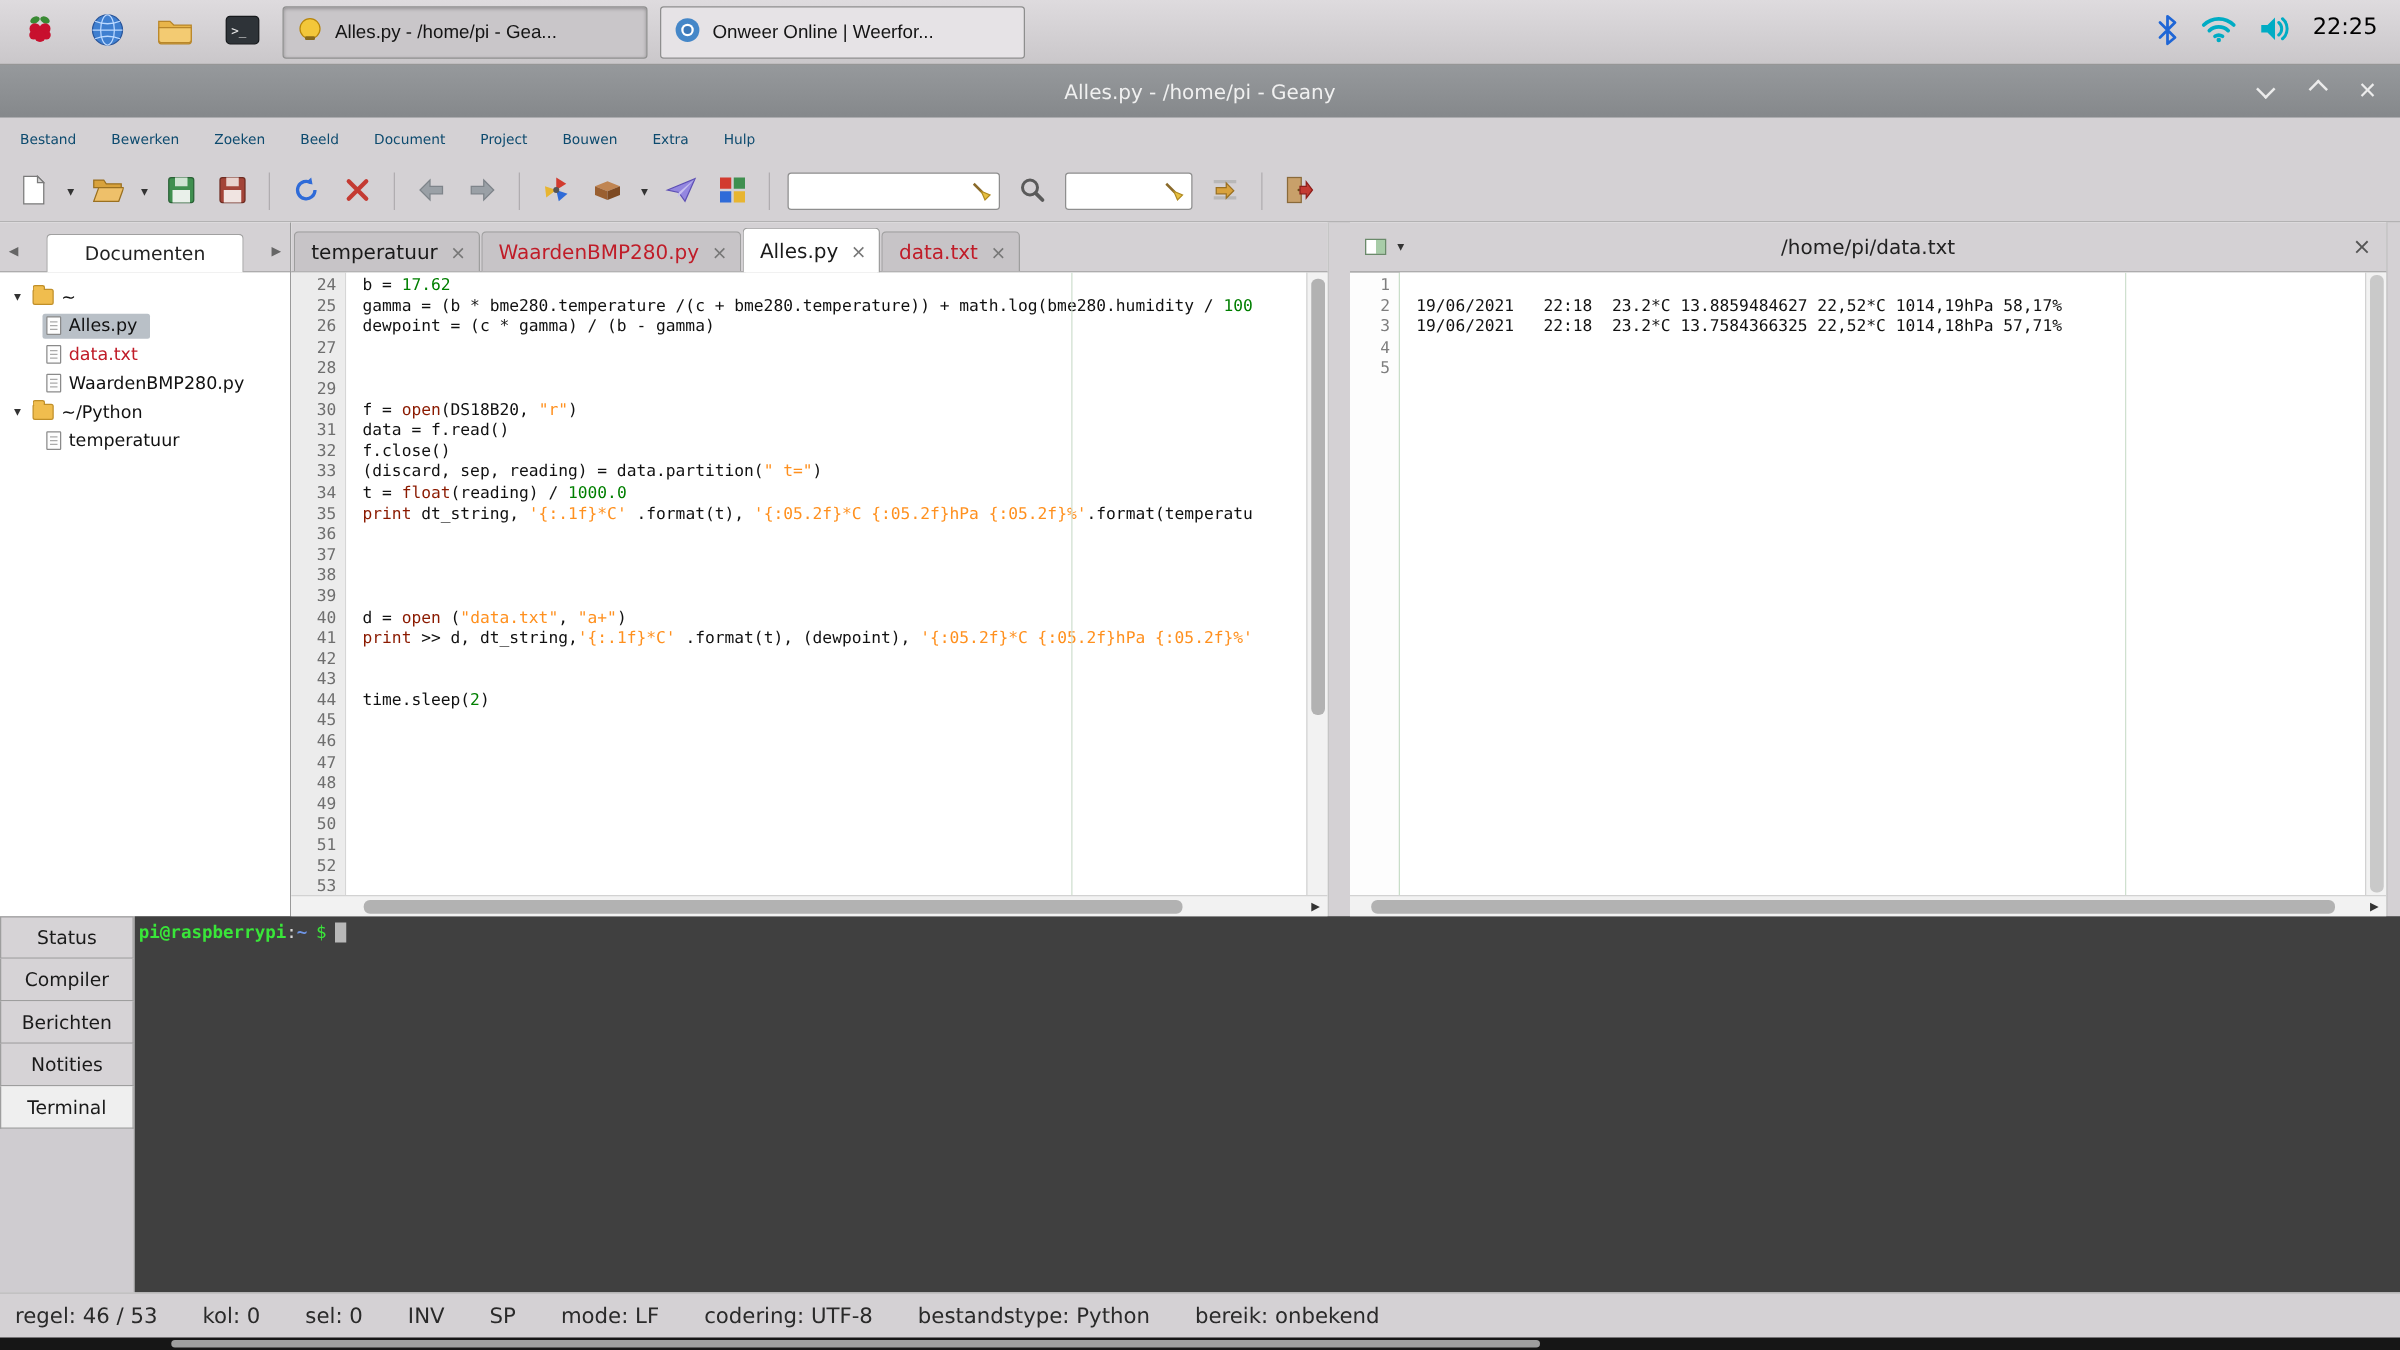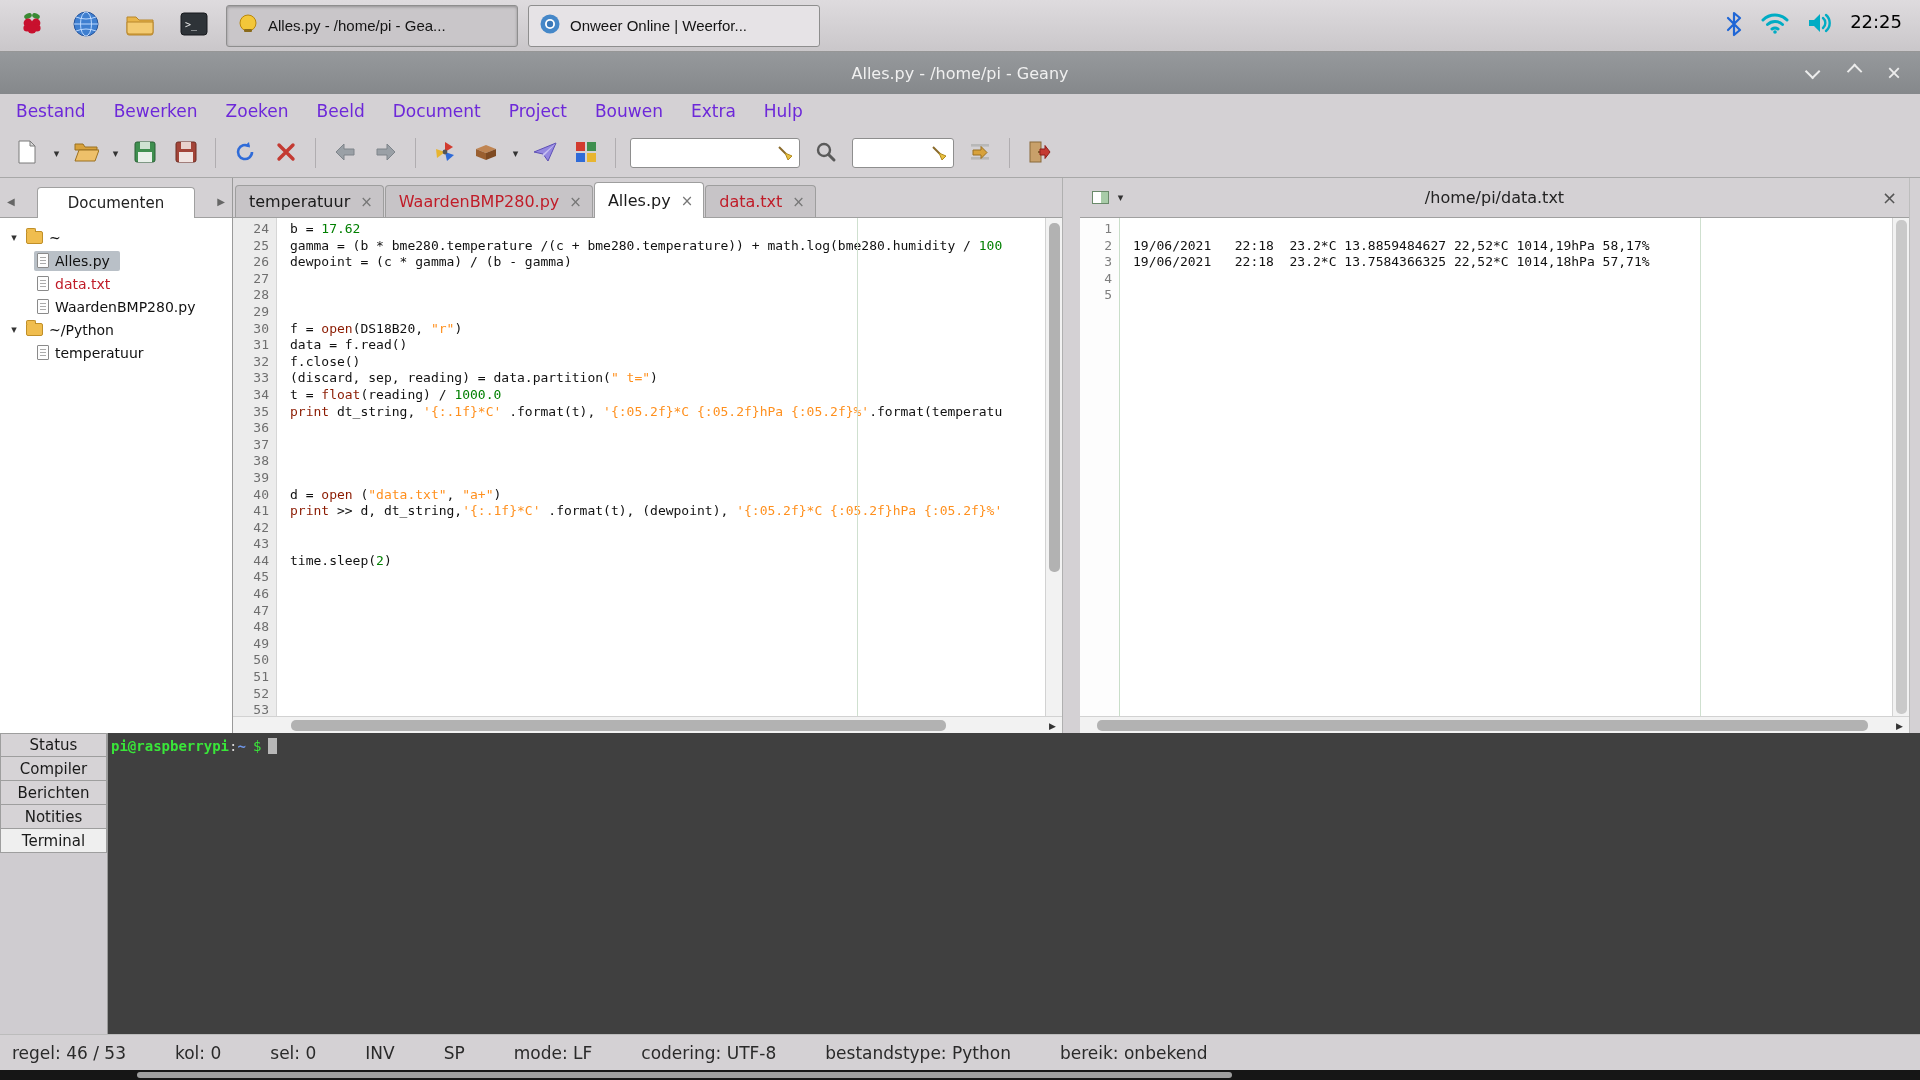--- a/index.html
+++ b/index.html
@@ -20,21 +20,21 @@
 .titlebar .title{color:#f0f0f0;font-size:16px}
 .win-controls{position:absolute;right:12px;top:0;height:100%;display:flex;align-items:center;gap:14px}
 .win-btn{width:28px;height:28px;display:flex;align-items:center;justify-content:center;background:transparent;border:none}
 .chev{width:11px;height:11px;border-right:2px solid #ececec;border-bottom:2px solid #ececec}
 .chev.down{transform:rotate(45deg) translateY(-3px)}
 .chev.up{transform:rotate(-135deg) translateY(3px)}
 .win-x{font-size:24px;color:#ececec;line-height:1}
 
 
 .menubar{flex:0 0 35px;display:flex;align-items:center;background:#d4d1d4;padding-left:2px}
-.menu-item{padding:0 14px;font-size:17px;color:#6d28d9;line-height:35px}
+.menu-item{padding:0 14px;font-size:11px;color:#0c4a6e;line-height:35px}
 .toolbar{flex:0 0 49px;background:#d4d1d4;border-bottom:1px solid #a8a8a8;display:flex;align-items:center;padding:0 8px;gap:3px}
 .tool-btn{width:38px;height:40px;display:flex;align-items:center;justify-content:center;background:transparent;border:none;border-radius:3px}
 .tool-caret{width:15px;height:40px;display:flex;align-items:center;justify-content:center;color:#333;font-size:11px}
 .tool-caret.sm{height:18px}
 .tool-sep{width:1px;height:30px;background:#b0adb0;margin:0 7px}
 .tool-entry{height:30px;border:1px solid #8e8e8e;border-radius:3px;background:#fff;display:flex;align-items:center;padding:0 5px 0 8px;margin:0 4px}
 .tool-entry input{border:none;outline:none;flex:1;min-width:0;font-size:14px;font-family:"DejaVu Sans",sans-serif;background:transparent}
 .entry-search{width:170px}
 .entry-goto{width:102px}
 .entry-ic{display:flex;align-items:center}
@@ -85,32 +85,32 @@
 .right-edge{flex:0 0 11px;background:#d4d1d4;border-left:1px solid #bdbdbd}
 .split-header{flex:0 0 40px;background:#d4d1d4;border-bottom:1px solid #a0a0a0;display:flex;align-items:center;padding:0 12px;position:relative}
 .split-title{position:absolute;left:0;right:0;text-align:center;font-size:16px;color:#222}
 .split-close{margin-left:auto;color:#555;font-size:18px;z-index:1}
 .split-docbtn{display:flex;align-items:center;gap:4px;z-index:1}
 .split-ic{width:17px;height:13px;border:1px solid #6a8a6a;background:linear-gradient(90deg,#fff 50%,#a8cca8 50%)}
 
 
 .msgwin{flex:0 0 301px;display:flex;min-height:0}
 .msg-tabs{flex:0 0 108px;background:#cfccd0;display:flex;flex-direction:column;border-right:1px solid #9a9a9a}
-.msg-tab{height:24px;border:1px solid #9e9e9e;border-top:none;background:#d6d3d6;display:flex;align-items:center;justify-content:center;font-size:15px;color:#1a1a1a}
+.msg-tab{height:34px;border:1px solid #9e9e9e;border-top:none;background:#d6d3d6;display:flex;align-items:center;justify-content:center;font-size:15px;color:#1a1a1a}
 .msg-tab:first-child{border-top:1px solid #9e9e9e}
 .msg-tab.active{background:#efefef}
 .terminal{flex:1;background:#404040;color:#d8d8d8;font:14px/18px "DejaVu Sans Mono",monospace;padding:4px 3px}
 .t-user{color:var(--terminal-user,#39e639);font-weight:bold}
 .t-sep{color:#d8d8d8}
 .t-path{color:var(--terminal-path,#6f96e8);font-weight:bold}
 .t-sym{color:var(--terminal-user,#39e639);margin-left:7px}
 .cursor{display:inline-block;width:9px;height:16px;background:#b8b8b8;vertical-align:text-bottom;margin-left:7px}
 
 
-.statusbar{flex:0 0 36px;background:#d4d1d4;display:flex;align-items:center;gap:49px;padding:0 12px;font-size:17px;color:#2a2a2a;border-top:1px solid #bcbcbc}
+.statusbar{flex:0 0 36px;background:#d4d1d4;display:flex;align-items:center;gap:36px;padding:0 12px;font-size:17px;color:#2a2a2a;border-top:1px solid #bcbcbc}
 .bottomstrip{flex:0 0 10px;background:#161616;position:relative}
 .bstrip-thumb{position:absolute;left:137px;width:1095px;top:2px;height:6px;border-radius:3px;background:#9e9e9e}
 </style>
 </head>
 <body>
 
 <div class="screen">
 
   <div class="taskbar">
     <button class="launcher">

